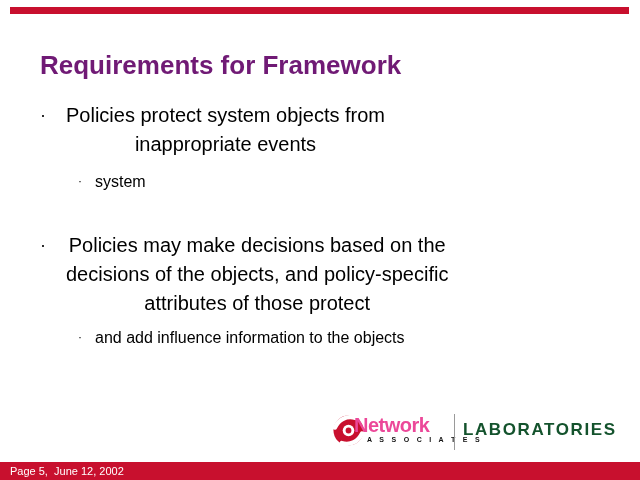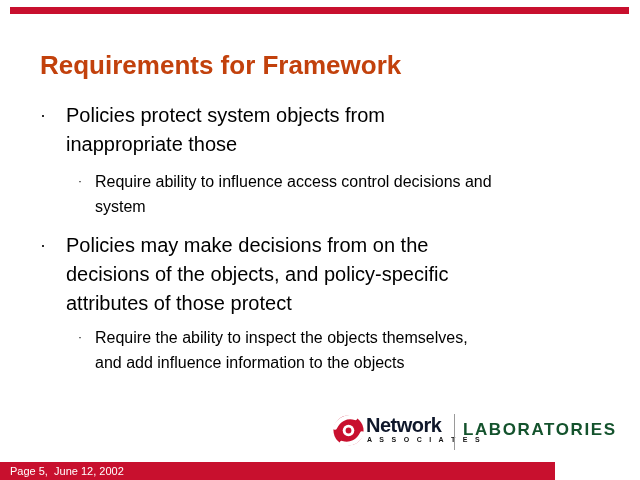--- a/index.html
+++ b/index.html
@@ -12,101 +12,99 @@
   }
   .slide{position:absolute;inset:0;}
 
   .top-bar{
     position:absolute;left:10px;top:7px;right:11px;height:7px;
     background:#C8102E;
   }
 
   .title{
     position:absolute;left:40px;top:50px;margin:0;
-    font-size:26px;font-weight:bold;color:#c2410c;
+    font-size:26px;font-weight:bold;color:#701a75;
     letter-spacing:0px;white-space:nowrap;
   }
 
   .bullet{position:absolute;display:flex;color:#000;}
   .bullet .marker{flex:0 0 auto;text-align:left;}
   .lvl1{left:40px;font-size:20px;line-height:29px;}
   .lvl1 .marker{width:26px;font-size:18px;}
   .lvl2{left:78px;font-size:16px;line-height:25px;}
   .lvl2 .marker{width:17px;font-size:12px;}
-  .lines div{white-space:nowrap;}
+  .lines div{white-space:nowrap;text-align:center;}
 
   .logo{position:absolute;left:333px;top:412px;height:40px;}
   .logo-icon{position:absolute;left:0;top:3px;width:31px;height:31px;}
   .logo-name{
-    position:absolute;left:33px;top:2px;
-    font-size:20px;font-weight:bold;color:#0f172a;
+    position:absolute;left:21px;top:2px;
+    font-size:20px;font-weight:bold;color:#ec4899;
     letter-spacing:-0.5px;white-space:nowrap;
   }
   .logo-sub{
     position:absolute;left:34px;top:24px;
     font-size:7px;font-weight:bold;color:#111;
     letter-spacing:2.8px;white-space:nowrap;
   }
   .logo-divider{
     position:absolute;left:121px;top:2px;width:1px;height:36px;
     background:#9a9a9a;
   }
   .logo-labs{
     position:absolute;left:130px;top:8px;
     font-size:17px;font-weight:bold;color:#14532d;
     letter-spacing:1.6px;white-space:nowrap;
   }
 
   .footer-bar{
-    position:absolute;left:0;bottom:0;width:555px;height:18px;
+    position:absolute;left:0;bottom:0;width:640px;height:18px;
     background:#C8102E;
   }
   .footer-text{
     position:absolute;left:10px;top:3px;
     font-size:11px;color:#ffffff;white-space:pre;
   }
 </style>
 </head>
 <body>
 
 <div class="slide">
 
   <div class="top-bar"></div>
 
   <h1 class="title">Requirements for Framework</h1>
 
   <div class="bullet lvl1" style="top:101px">
     <span class="marker">·</span>
     <div class="lines">
       <div>Policies protect system objects from</div>
-      <div>inappropriate those</div>
+      <div>inappropriate events</div>
     </div>
   </div>
 
   <div class="bullet lvl2" style="top:169px">
     <span class="marker">·</span>
     <div class="lines">
-      <div>Require ability to influence access control decisions and</div>
       <div>system</div>
     </div>
   </div>
 
   <div class="bullet lvl1" style="top:231px">
     <span class="marker">·</span>
     <div class="lines">
-      <div>Policies may make decisions from on the</div>
+      <div>Policies may make decisions based on the</div>
       <div>decisions of the objects, and policy-specific</div>
       <div>attributes of those protect</div>
     </div>
   </div>
 
   <div class="bullet lvl2" style="top:325px">
     <span class="marker">·</span>
     <div class="lines">
-      <div>Require the ability to inspect the objects themselves,</div>
       <div>and add influence information to the objects</div>
     </div>
   </div>
 
   <div class="logo">
     <svg class="logo-icon" viewBox="0 0 32 32">
       <circle cx="16" cy="16" r="15.5" fill="#C8102E"></circle>
       <path d="M2,13 C6,4.5 14,0.5 23,3" stroke="#ffffff" stroke-width="4.5" fill="none" stroke-linecap="round"></path>
       <path d="M30,19 C26,27.5 18,31.5 9,29" stroke="#ffffff" stroke-width="4.5" fill="none" stroke-linecap="round"></path>
       <circle cx="16" cy="16" r="6" fill="#ffffff"></circle>

